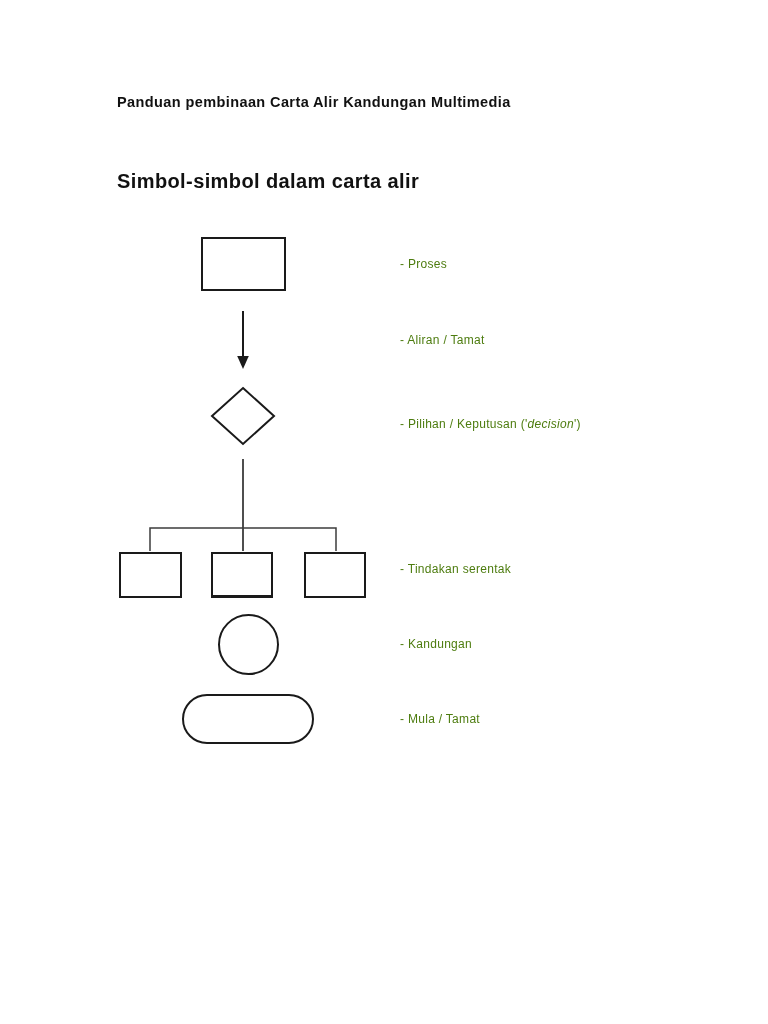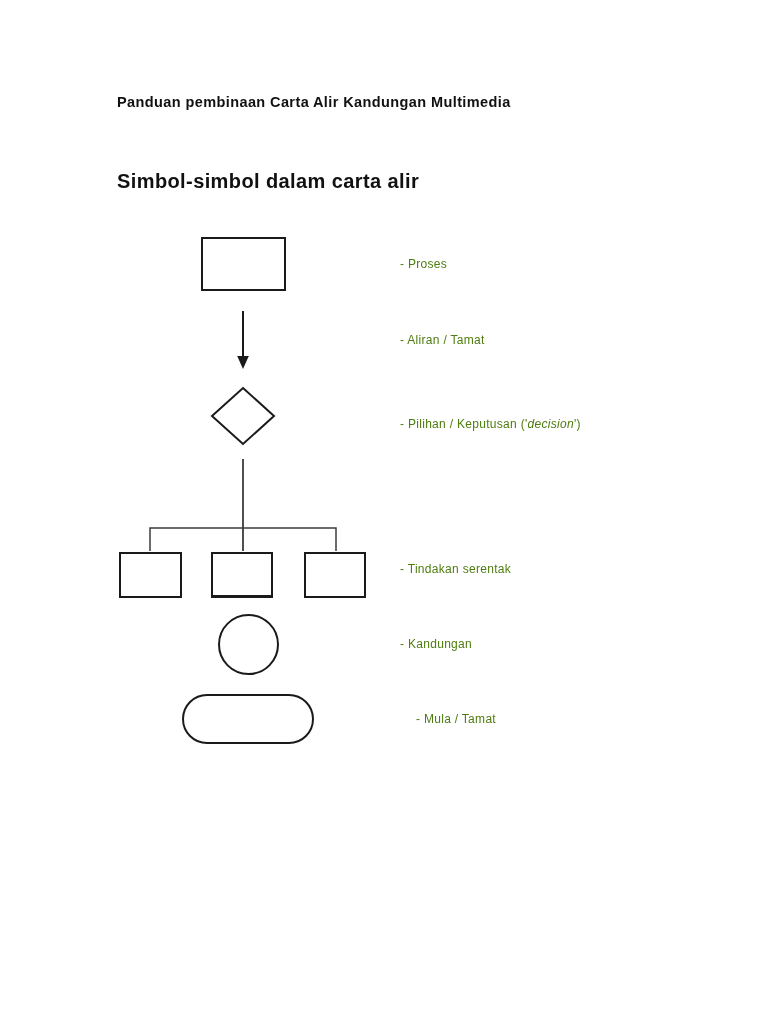--- a/index.html
+++ b/index.html
@@ -73,21 +73,21 @@
     color: #4d7c0f;
     letter-spacing: 0.3px;
     white-space: nowrap;
   }
   .label i { font-style: italic; }
   .lbl-proses     { top: 254px; }
   .lbl-aliran     { top: 330px; }
   .lbl-pilihan    { top: 414px; }
   .lbl-tindakan   { top: 520px; margin-top: 39px; }
   .lbl-penyambung { top: 634px; }
-  .lbl-mula       { top: 709px; margin-left: 16px; }
+  .lbl-mula       { top: 709px; }
 </style>
 </head>
 <body>
 
 <div class="page">
 
   <div class="title">Panduan pembinaan Carta Alir Kandungan Multimedia</div>
   <div class="subtitle">Simbol-simbol dalam carta alir</div>
 
   <svg class="lines-overlay" viewBox="0 0 768 1024">

